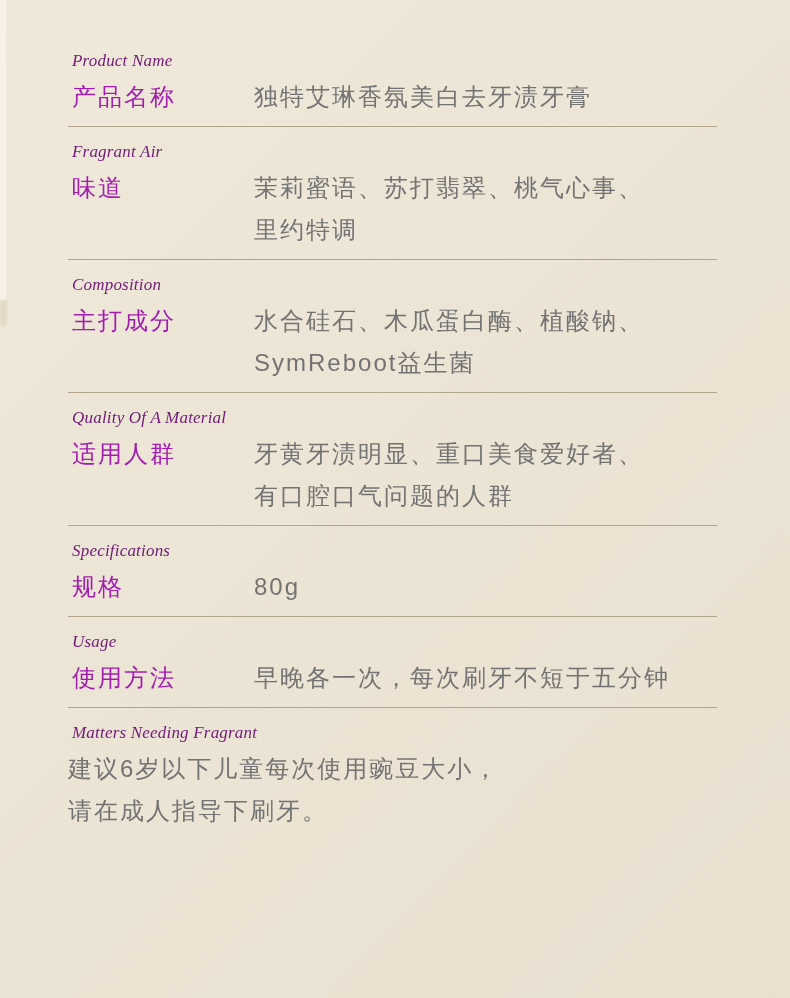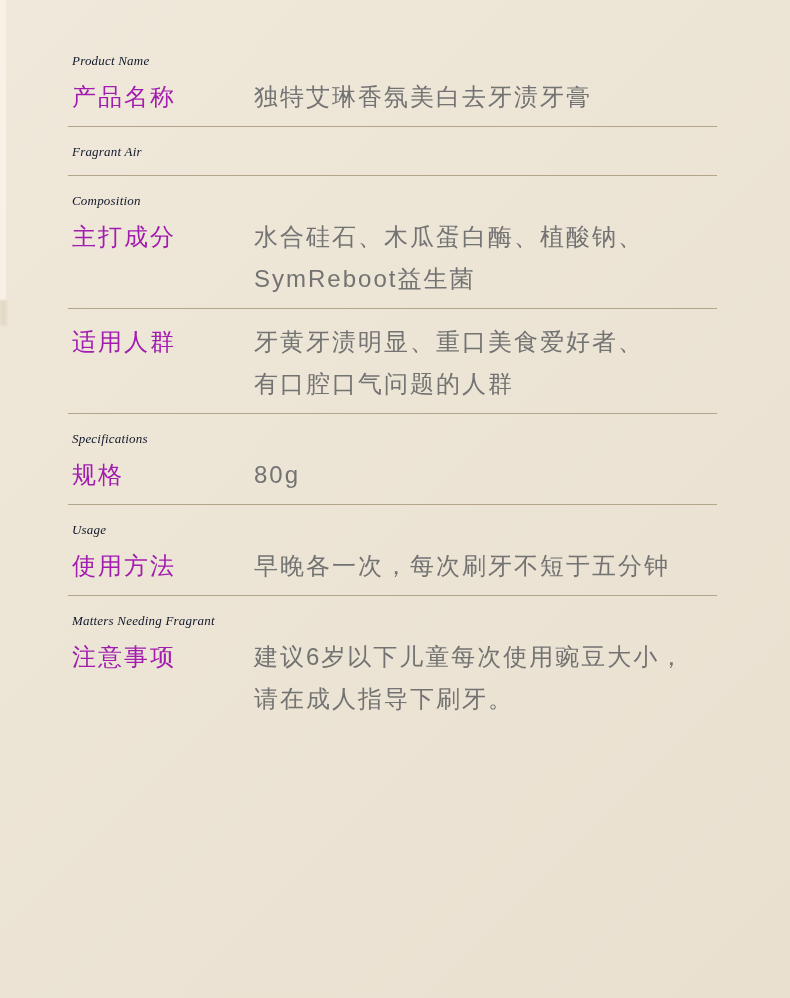--- a/index.html
+++ b/index.html
@@ -44,24 +44,24 @@
     border-bottom: 1px solid #b3a48c;
   }
   .spec-row.last {
     border-bottom: none;
   }
   .label-en {
     display: block;
     padding-left: 4px;
     font-family: "Liberation Serif", serif;
     font-style: italic;
-    font-size: 13px;
+    font-size: 17px;
     line-height: 26px;
     margin-bottom: 2px;
-    color: #0f172a;
+    color: #701a75;
     letter-spacing: 0.2px;
   }
   .row-body {
     display: flex;
     align-items: flex-start;
   }
   .label-zh {
     flex: 0 0 186px;
     padding-left: 4px;
     box-sizing: border-box;
@@ -90,33 +90,39 @@
   <div class="spec-row">
     <span class="label-en">Product Name</span>
     <div class="row-body">
       <div class="label-zh">产品名称</div>
       <div class="value">独特艾琳香氛美白去牙渍牙膏</div>
     </div>
   </div>
 
   <div class="spec-row">
     <span class="label-en">Fragrant Air</span>
+    <div class="row-body">
+      <div class="label-zh">味道</div>
+      <div class="value">茉莉蜜语、苏打翡翠、桃气心事、
+里约特调</div>
+    </div>
   </div>
 
 
   <div class="spec-row">
     <span class="label-en">Composition</span>
     <div class="row-body">
       <div class="label-zh">主打成分</div>
       <div class="value">水合硅石、木瓜蛋白酶、植酸钠、
 SymReboot益生菌</div>
     </div>
   </div>
 
   <div class="spec-row">
+    <span class="label-en">Quality Of A Material</span>
     <div class="row-body">
       <div class="label-zh">适用人群</div>
       <div class="value">牙黄牙渍明显、重口美食爱好者、
 有口腔口气问题的人群</div>
     </div>
   </div>
 
   <div class="spec-row">
     <span class="label-en">Specifications</span>
     <div class="row-body">
@@ -129,19 +135,18 @@
     <span class="label-en">Usage</span>
     <div class="row-body">
       <div class="label-zh">使用方法</div>
       <div class="value">早晚各一次，每次刷牙不短于五分钟</div>
     </div>
   </div>
 
   <div class="spec-row last">
     <span class="label-en">Matters Needing Fragrant</span>
     <div class="row-body">
-      <div class="label-zh">注意事项</div>
       <div class="value">建议6岁以下儿童每次使用豌豆大小，
 请在成人指导下刷牙。</div>
     </div>
   </div>
 
 </div>
 
 </body></html>

